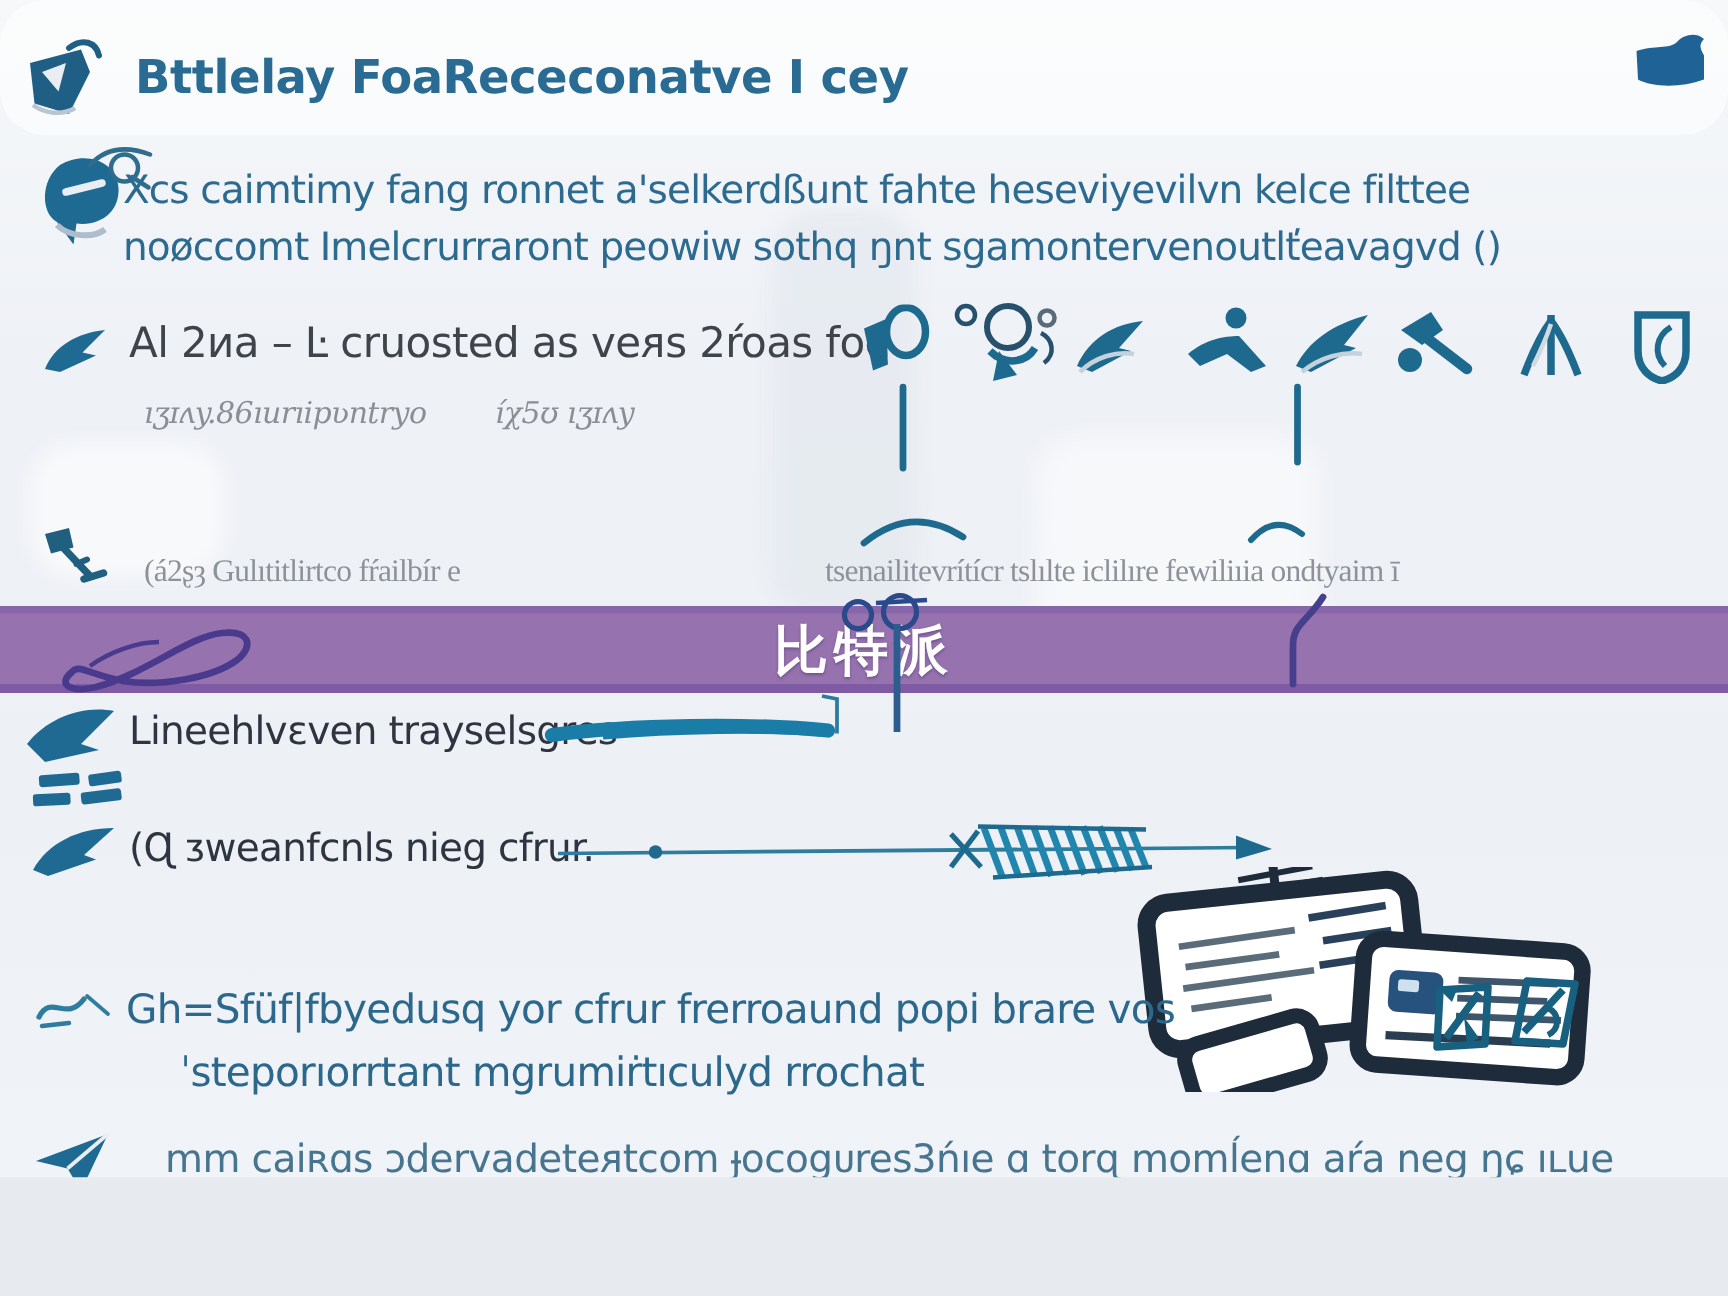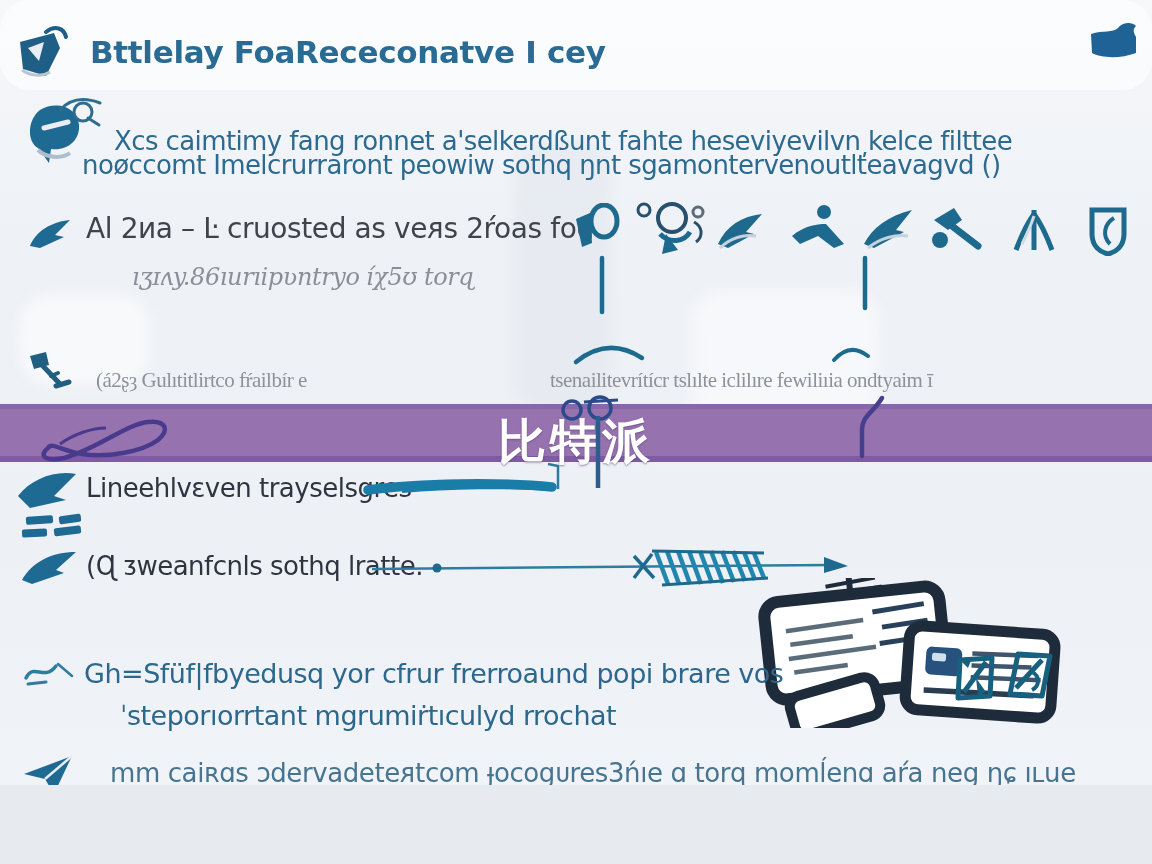--- a/index.html
+++ b/index.html
@@ -8,36 +8,36 @@
     background:linear-gradient(180deg,#f6f8fa 0%,#eef1f6 30%,#edf0f5 70%,#f0f3f7 100%);
     font-family:"DejaVu Sans","Liberation Sans",sans-serif;
     padding-left:21px;
   }
   .abs{position:absolute;}
   .nowrap{white-space:pre;}
   
   .title{left:90px;top:34px;font-size:31px;font-weight:bold;color:#2a6b93;letter-spacing:-0.3px;}
   
   .intro-line{font-size:26px;color:#2c6a90;letter-spacing:-0.6px;}
-  .intro1{left:82px;top:126px;margin-left:32px;}
+  .intro1{left:82px;top:112px;}
   .intro2{left:82px;top:150px;}
   
   .feature-text{left:86px;top:212px;font-size:28px;color:#3f444b;letter-spacing:-0.4px;}
-  .note{font-family:"DejaVu Serif","Liberation Serif",serif;font-style:italic;color:#8a8f97;font-size:24px;letter-spacing:-0.4px;margin-left:36px;}
+  .note{font-family:"DejaVu Serif","Liberation Serif",serif;font-style:italic;color:#8a8f97;font-size:20px;letter-spacing:-0.4px;}
   .noteL{left:96px;top:263px;}
   .noteR{left:330px;top:263px;}
   
   .midline{left:74px;top:316px;font-family:"DejaVu Serif","Liberation Serif",serif;font-size:24px;color:#6d727a;letter-spacing:-0.8px;}
   .midnoteL{left:96px;top:368px;}
   .midnoteR{left:510px;top:368px;margin-left:40px;}
   .midnote{font-family:Liberation Serif, serif;color:#8d929a;font-size:21px;letter-spacing:-0.5px;}
   
   .banner{left:0;top:404px;width:1152px;height:58px;background:#9673ae;
     border-top:5px solid #8766aa;border-bottom:6px solid #7e5ba2;box-sizing:border-box;}
-  .banner-text{left:0;top:410px;width:1152px;text-align:center;font-size:48px;font-weight:bold;color:#ffffff;letter-spacing:4px;text-shadow:0 1px 2px rgba(90,60,120,.6);}
+  .banner-text{left:0;top:410px;width:1152px;text-align:center;font-size:36px;font-weight:bold;color:#ffffff;letter-spacing:4px;text-shadow:0 1px 2px rgba(90,60,120,.6);}
   
   .travel-title{left:86px;top:473px;font-size:26px;color:#2f3540;letter-spacing:-0.5px;}
   .travel-sub{left:86px;top:506px;font-size:23px;color:#555b63;letter-spacing:-0.3px;}
   .arrow-text{left:86px;top:551px;font-size:26px;color:#2f3540;letter-spacing:-0.5px;}
   
   .head1{left:84px;top:658px;font-size:27px;color:#2c688c;font-weight:500;letter-spacing:-0.5px;}
   .head2{left:120px;top:700px;font-size:27px;color:#2c688c;letter-spacing:-0.5px;}
   
   .footline{left:85px;top:758px;font-size:26px;color:#47758f;letter-spacing:-0.4px;margin-left:25px;}
   
@@ -89,21 +89,21 @@
   <div class="abs intro-line intro1 nowrap">Xcs caimtimy fang ronnet a'selkerdßunt fahte heseviyevilvn kelce filttee</div>
   <div class="abs intro-line intro2 nowrap">noøccomt Imelcrurraront peowiw sothq ŋnt sgamontervenoutlťeavagvd ()</div>
 
   <div class="abs" style="left:28px;top:214px;">
     <svg width="44" height="38" viewBox="0 0 44 38">
       <path d="M2 32 C8 17 23 8 42 6 L27 21 L36 23 L12 34 Z" fill="#1e6a93"></path>
     </svg>
   </div>
   <div class="abs feature-text nowrap">Al 2ᴎa – Ŀ cruosted as veᴙs 2ŕoas fod</div>
   <div class="abs note noteL nowrap">ıʒɪʌy.86ıurıipʋntryo</div>
-  <div class="abs note noteR nowrap">íχ5ʊ torɋ</div>
+  <div class="abs note noteR nowrap">íχ5ʊ ıʒɪʌy</div>
 
   <div class="abs" style="left:570px;top:203px;">
     <svg width="52" height="52" viewBox="0 0 52 52">
       <ellipse cx="34" cy="18" rx="13" ry="16" stroke="#1d6a8e" stroke-width="5" fill="none"></ellipse>
       <path d="M6 16 L20 10 L22 40 L12 44 Z" fill="#1d6a8e"></path>
     </svg>
   </div>
   <div class="abs" style="left:632px;top:200px;">
     <svg width="80" height="60" viewBox="0 0 80 60">
       <circle cx="40" cy="18" r="14" stroke="#26506b" stroke-width="4" fill="none"></circle>
@@ -183,21 +183,21 @@
       <rect x="42" y="59" width="27" height="8" rx="2" fill="#1e6a93" transform="rotate(-7 55 63)"></rect>
     </svg>
   </div>
   <div class="abs travel-title nowrap">Lineehlvɛven trayselsgres</div>
 
   <div class="abs" style="left:18px;top:544px;">
     <svg width="60" height="44" viewBox="0 0 60 44">
       <path d="M4 36 C14 18 34 8 58 8 L38 26 L46 29 L14 40 Z" fill="#1e6a93"></path>
     </svg>
   </div>
-  <div class="abs arrow-text nowrap">(Ɋ ᴣweanfcnls sothq lratte.</div>
+  <div class="abs arrow-text nowrap">(Ɋ ᴣweanfcnls nieg cfrur.</div>
 
   <div class="abs" style="left:0;top:0;pointer-events:none;">
     <svg width="1152" height="864" viewBox="0 0 1152 864">
 
       <line x1="602" y1="258" x2="602" y2="312" stroke="#1d6a8e" stroke-width="4.5" stroke-linecap="round"></line>
       <line x1="865" y1="258" x2="865" y2="308" stroke="#1d6a8e" stroke-width="4.5" stroke-linecap="round"></line>
 
       <path d="M576 362 Q608 336 642 358" stroke="#1d6a8e" stroke-width="4.5" fill="none" stroke-linecap="round"></path>
       <path d="M834 360 Q850 342 868 356" stroke="#1d6a8e" stroke-width="4" fill="none" stroke-linecap="round"></path>
 

